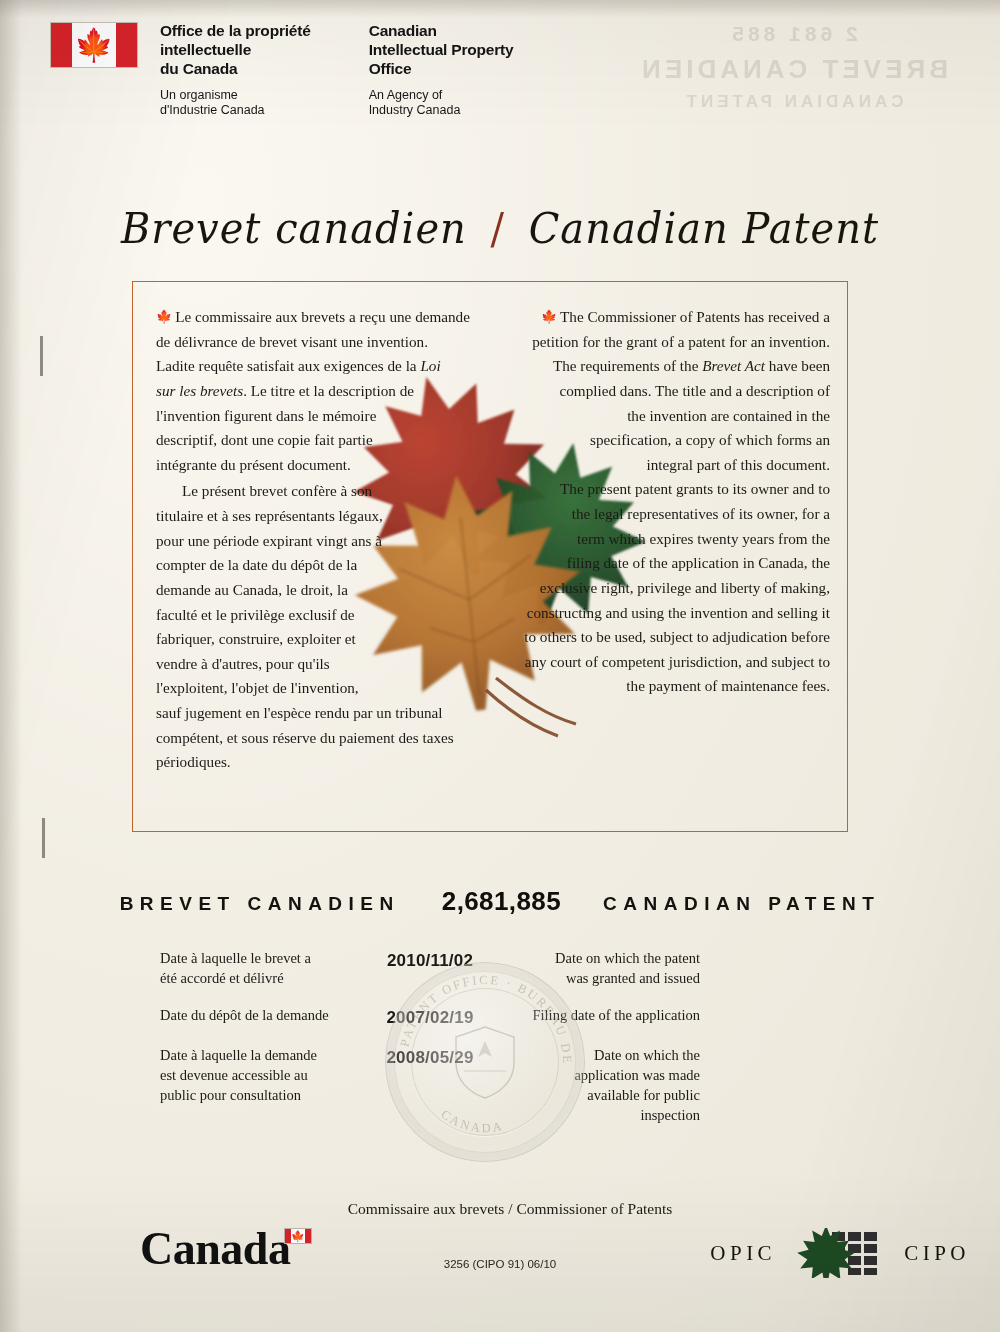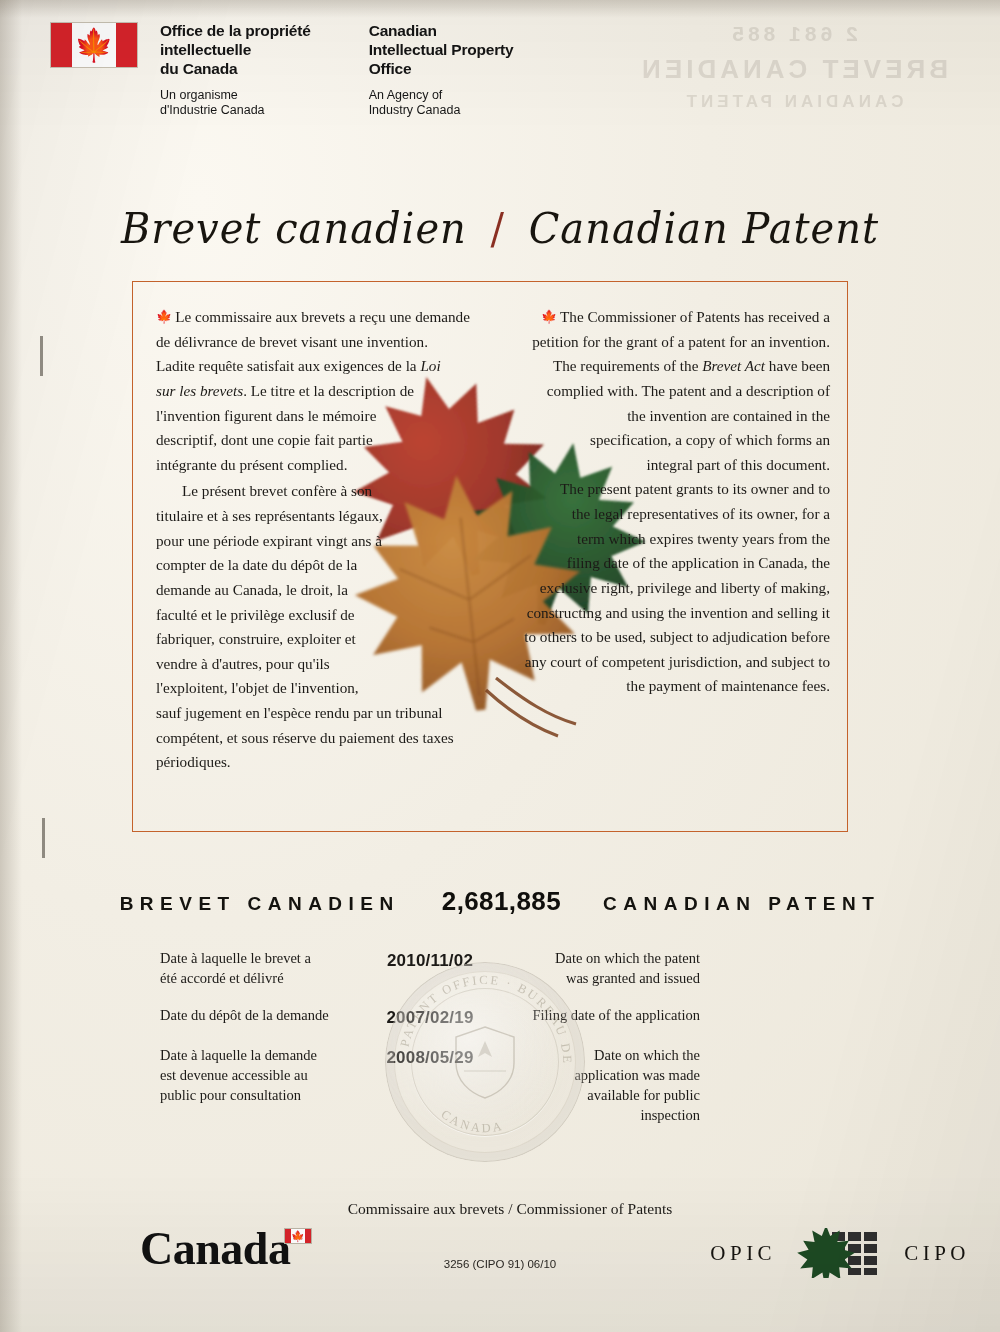--- a/index.html
+++ b/index.html
@@ -496,31 +496,31 @@
         <path d="M186,330 C210,352 236,368 258,376"></path>
         <path d="M196,318 C224,340 248,356 276,364"></path>
       </g>
     </svg>
   </div>
 
   <div class="body-cols">
     <div class="col col-fr fr-wrap">
       <div class="shaper"></div>
       <p>
-        <span class="leaf-bullet">🍁</span><span>Le commissaire aux brevets a reçu une demande de délivrance de brevet visant une invention. Ladite requête satisfait aux exigences de la </span><em>Loi sur les brevets</em><span>. Le titre et la description de l'invention figurent dans le mémoire descriptif, dont une copie fait partie intégrante du présent complied.</span>
+        <span class="leaf-bullet">🍁</span><span>Le commissaire aux brevets a reçu une demande de délivrance de brevet visant une invention. Ladite requête satisfait aux exigences de la </span><em>Loi sur les brevets</em><span>. Le titre et la description de l'invention figurent dans le mémoire descriptif, dont une copie fait partie intégrante du présent document.</span>
       </p>
       <p>
         <span class="indent"></span><span>Le présent brevet confère à son titulaire et à ses représentants légaux, pour une période expirant vingt ans à compter de la date du dépôt de la demande au Canada, le droit, la faculté et le privilège exclusif de fabriquer, construire, exploiter et vendre à d'autres, pour qu'ils l'exploitent, l'objet de l'invention, sauf jugement en l'espèce rendu par un tribunal compétent, et sous réserve du paiement des taxes périodiques.</span>
       </p>
     </div>
 
     <div class="col col-en en-wrap">
       <div class="shaper"></div>
       <p>
-        <span class="leaf-bullet">🍁</span><span>The Commissioner of Patents has received a petition for the grant of a patent for an invention. The requirements of the </span><em>Brevet Act</em><span> have been complied with. The patent and a description of the invention are contained in the specification, a copy of which forms an integral part of this document.</span>
+        <span class="leaf-bullet">🍁</span><span>The Commissioner of Patents has received a petition for the grant of a patent for an invention. The requirements of the </span><em>Brevet Act</em><span> have been complied dans. The title and a description of the invention are contained in the specification, a copy of which forms an integral part of this document.</span>
       </p>
       <p>
         <span>The present patent grants to its owner and to the legal representatives of its owner, for a term which expires twenty years from the filing date of the application in Canada, the exclusive right, privilege and liberty of making, constructing and using the invention and selling it to others to be used, subject to adjudication before any court of competent jurisdiction, and subject to the payment of maintenance fees.</span>
       </p>
     </div>
   </div>
 
   <div class="number-band">
     <div class="band-label">BREVET CANADIEN</div>
     <div class="band-number">2,681,885</div>

